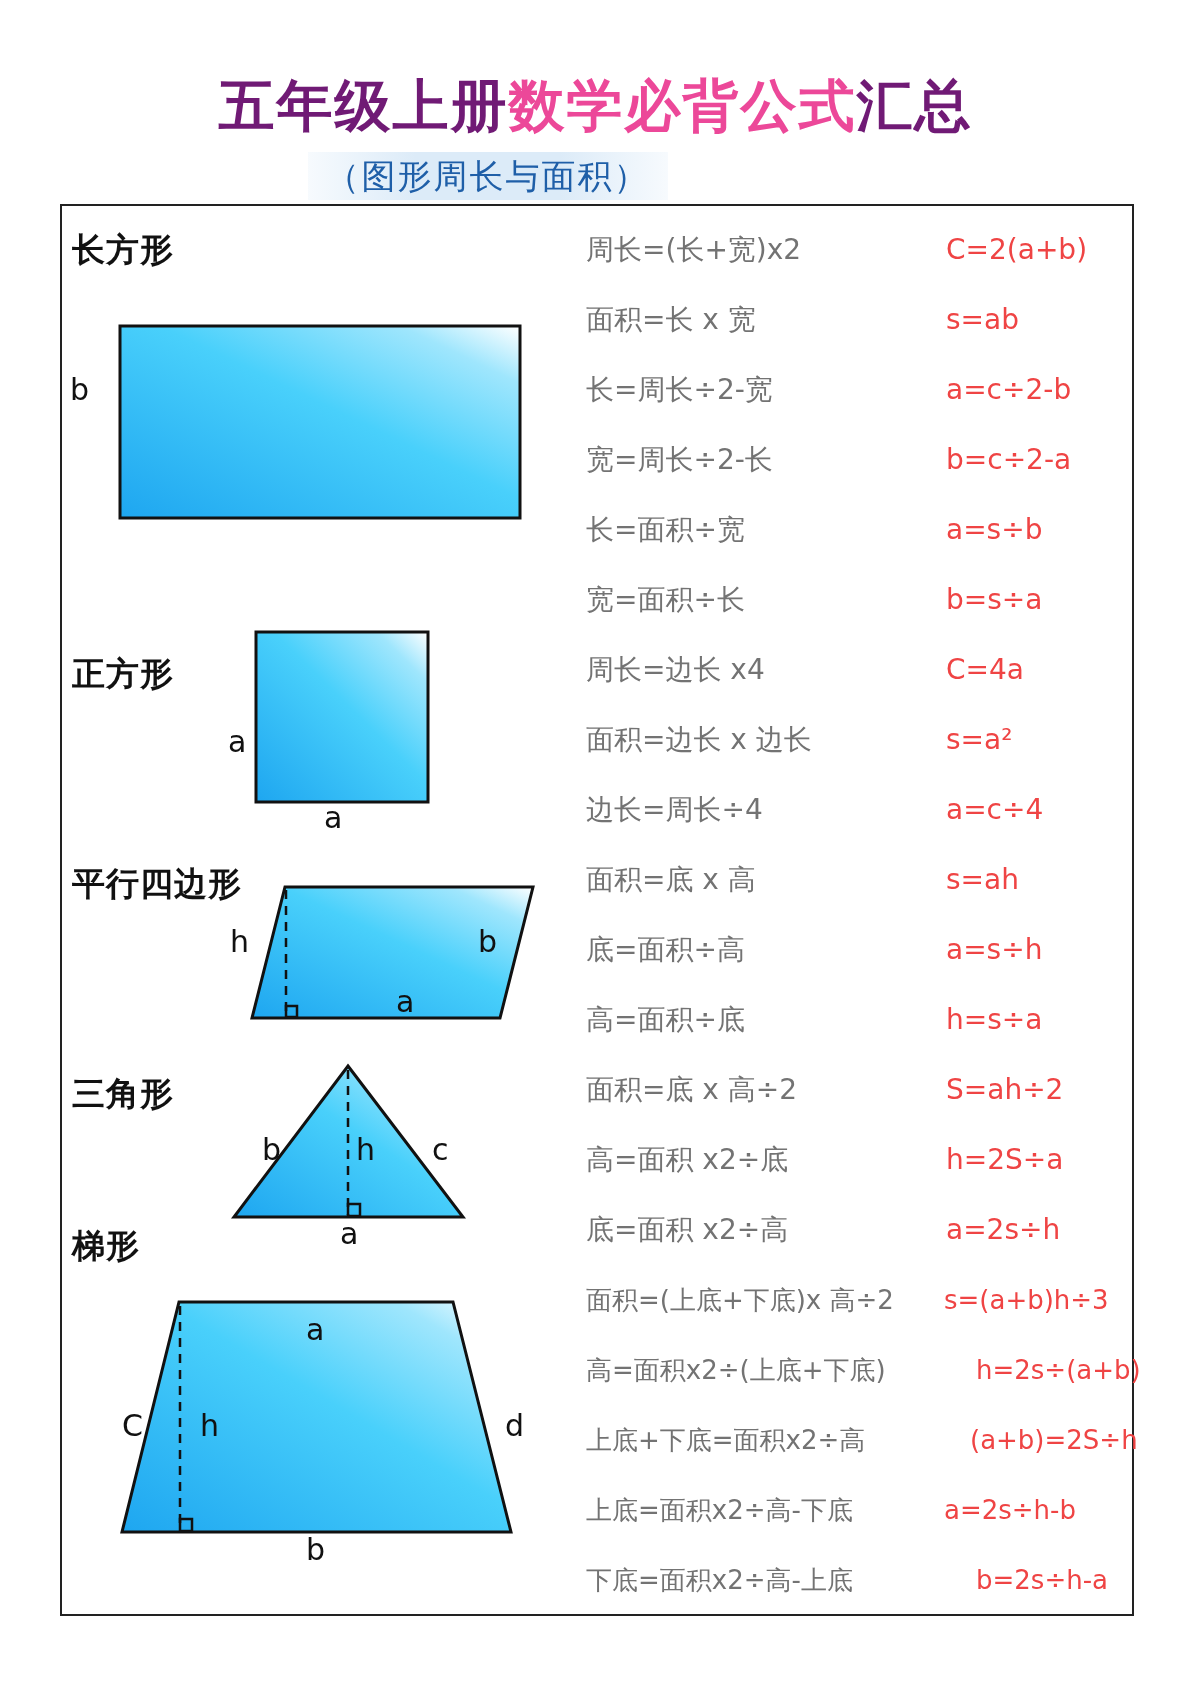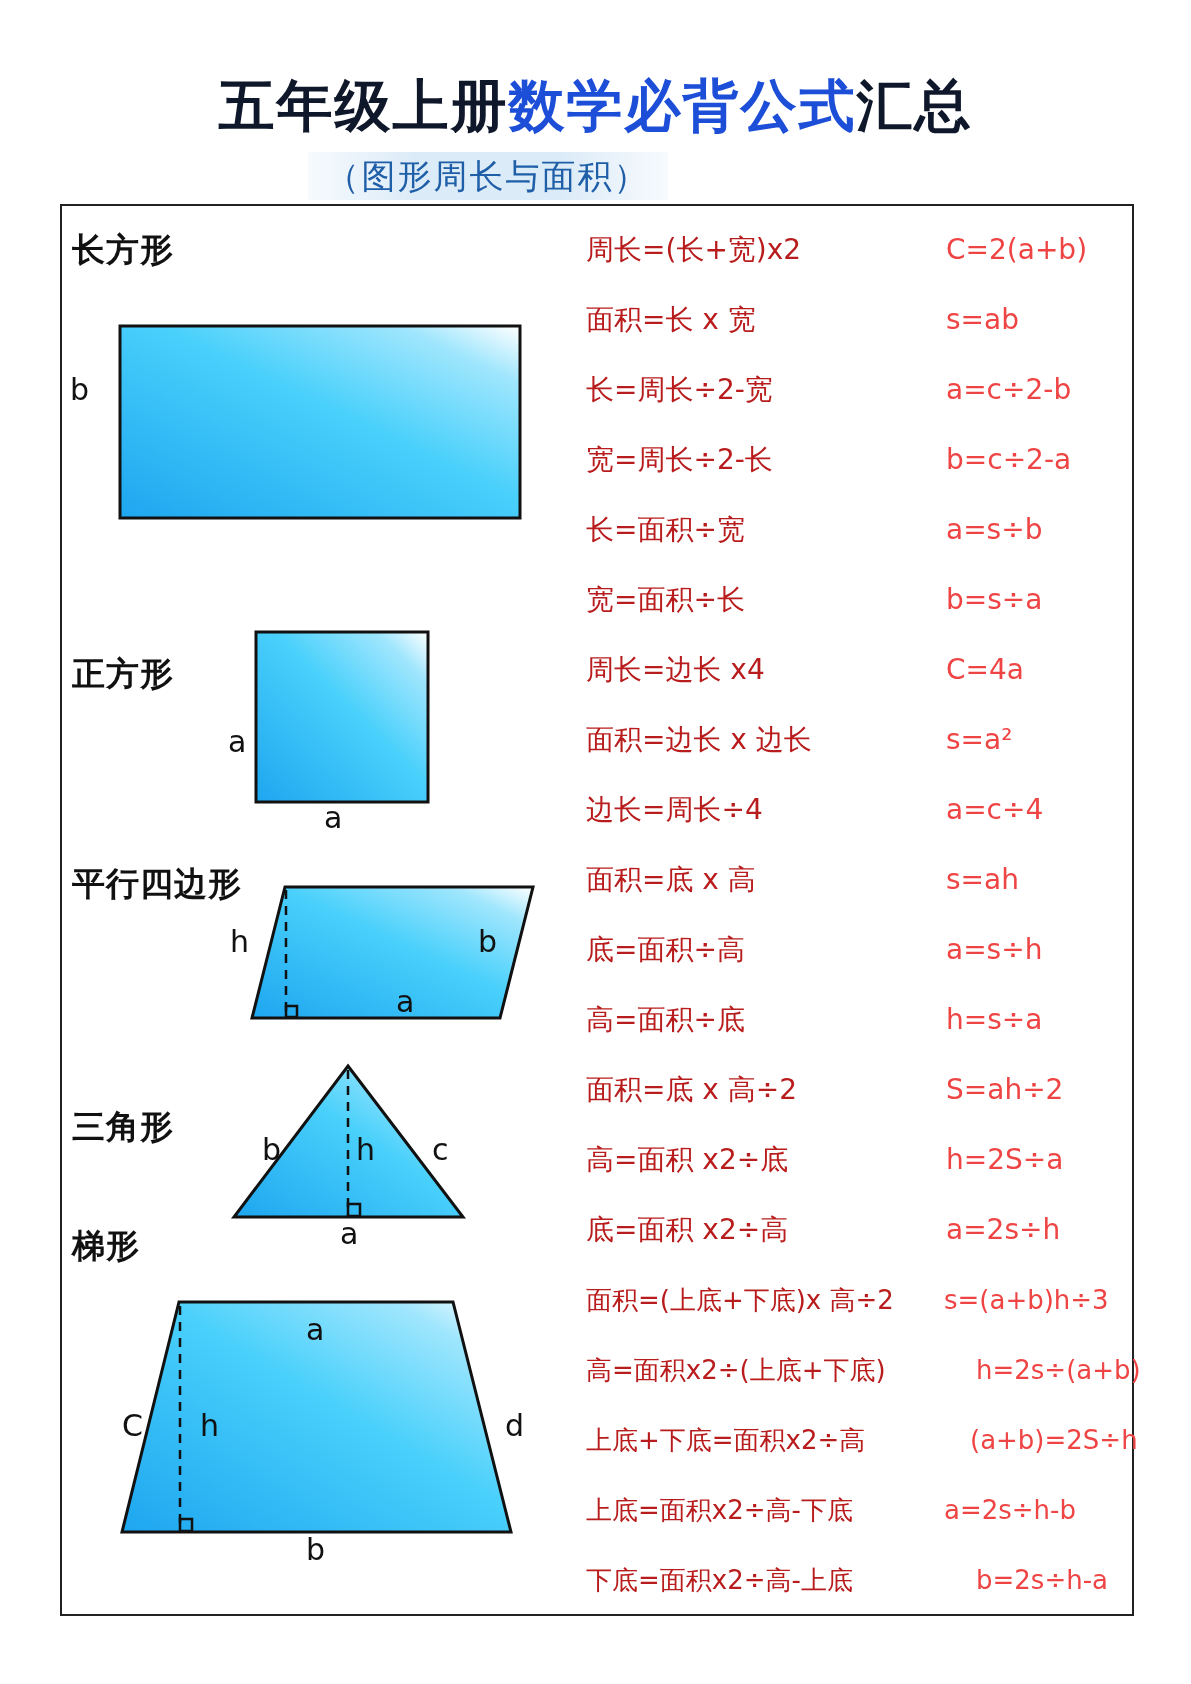--- a/index.html
+++ b/index.html
@@ -1,30 +1,30 @@
 <!DOCTYPE html>
 <html><head>
 <meta charset="utf-8">
 <style>
   html, body { margin: 0; padding: 0; background: #ffffff; }
   body { width: 1191px; height: 1684px; position: relative; overflow: hidden;
          font-family: "DejaVu Sans", "Liberation Sans", sans-serif; color: #111; }
   .title { position: absolute; top: 70px; left: 0; width: 1191px; text-align: center;
            font-size: 56px; font-weight: bold; letter-spacing: 2px; line-height: 72px; }
-  .title .black { color: #0f172a; }
-  .title .red { color: #1d4ed8; font-family: Liberation Mono, monospace; }
+  .title .black { color: #701a75; }
+  .title .red { color: #ec4899; font-family: Liberation Mono, monospace; }
   .subtitle-wrap { position: absolute; top: 152px; left: 0; width: 975px; text-align: center; }
   .subtitle { display: inline-block; padding: 2px 18px; font-size: 34px; color: #1f5fa8;
               background: linear-gradient(90deg, rgba(214,232,248,0.2), #dcebf8 30%, #dcebf8 70%, rgba(214,232,248,0.2));
               line-height: 44px; letter-spacing: 2px; }
   .frame { position: absolute; left: 60px; top: 204px; width: 1074px; height: 1412px;
            border: 2.5px solid #222; box-sizing: border-box; }
   .shape-label { position: absolute; font-size: 33px; font-weight: bold; color: #111; letter-spacing: 1px; }
   .row { position: absolute; left: 586px; height: 40px; line-height: 40px; font-size: 28px; white-space: nowrap; }
-  .row .f1 { position: absolute; left: 0; color: #b91c1c; }
+  .row .f1 { position: absolute; left: 0; color: #737373; }
   .row .f2 { position: absolute; left: 360px; color: #ef4444; }
   .lbl { font-family: "DejaVu Sans", sans-serif; font-size: 30px; fill: #111; }
 </style>
 </head>
 <body>
 
 <div class="title">
   <span class="black">五年级上册</span><span class="red">数学必背公式</span><span class="black">汇总</span>
 </div>
 <div class="subtitle-wrap">
@@ -81,21 +81,21 @@
     <text class="lbl" x="122" y="1436">C</text>
     <text class="lbl" x="200" y="1436">h</text>
     <text class="lbl" x="505" y="1436">d</text>
     <text class="lbl" x="306" y="1560">b</text>
   </g>
 </svg>
 
 <div class="shape-label" style="left:72px;top:228px;">长方形</div>
 <div class="shape-label" style="left:72px;top:652px;">正方形</div>
 <div class="shape-label" style="left:72px;top:862px;">平行四边形</div>
-<div class="shape-label" style="left:72px;top:1072px;margin-top:33px;">三角形</div>
+<div class="shape-label" style="left:72px;top:1072px;">三角形</div>
 <div class="shape-label" style="left:72px;top:1224px;">梯形</div>
 
 <div class="row" style="top:230px;">
     <span class="f1">周长=(长+宽)x2</span>
     <span class="f2">C=2(a+b)</span>
   </div>
 <div class="row" style="top:300px;">
     <span class="f1">面积=长 x 宽</span>
     <span class="f2">s=ab</span>
   </div>

